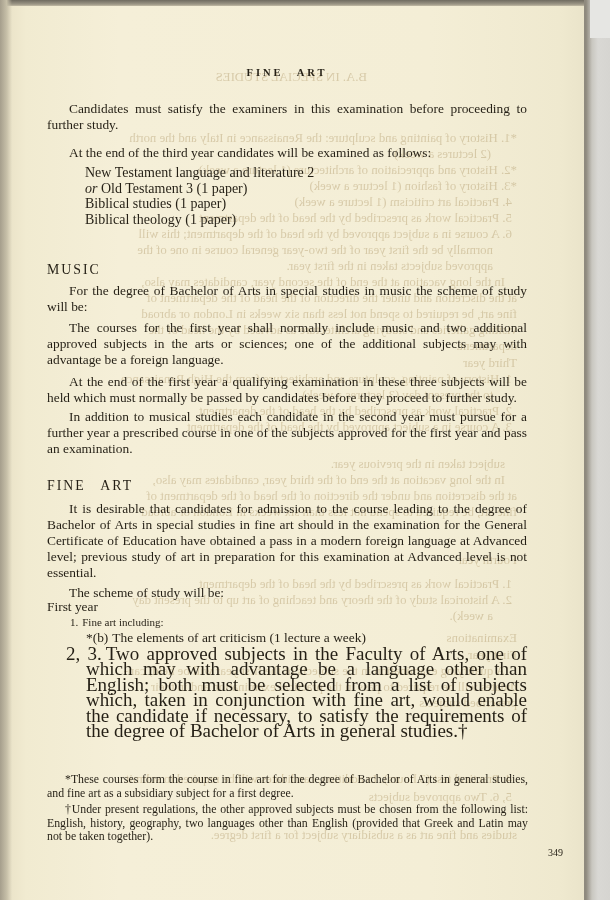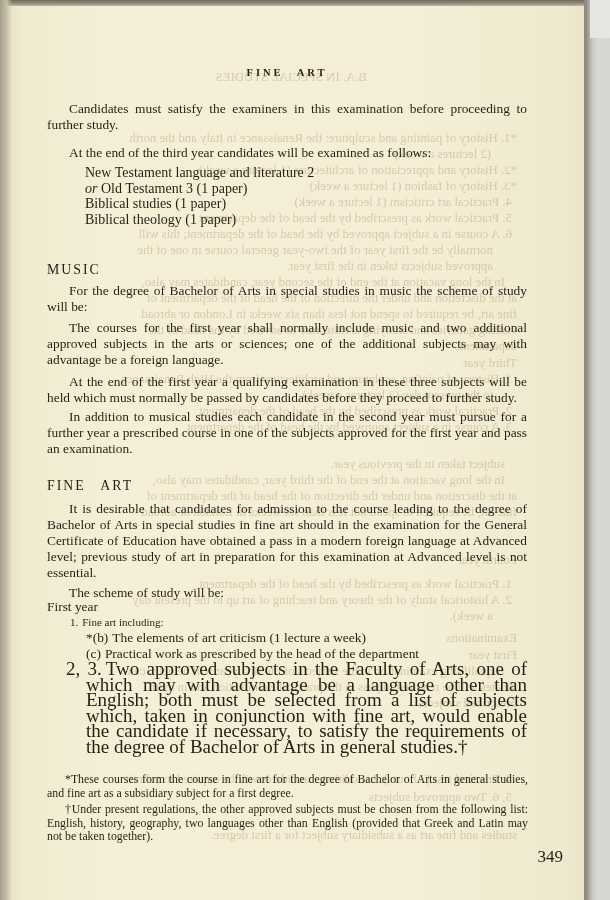--- a/index.html
+++ b/index.html
@@ -63,21 +63,21 @@
   }
   .marker{padding-right:4px;}
 
   .footnotes{position:absolute;top:773px;left:47px;width:481px;}
   .footnote{
     font-size:11.8px;line-height:13.6px;
     text-align:justify;text-align-last:left;text-indent:18px;margin:0;
   }
   .footnote + .footnote{margin-top:3px;}
 
-  .page-number{position:absolute;top:847px;right:47px;font-size:17px;}
+  .page-number{position:absolute;top:847px;right:47px;font-size:10px;}
 </style>
 </head>
 <body>
 
 <div class="page">
 
   <div class="ghost-layer">
       <div class="ghost-line" style="top: 70px; padding-left: 150px;">B.A. IN SPECIAL STUDIES</div>
       <div class="ghost-line" style="top: 131px; padding-left: 0px;">*1. History of painting and sculpture: the Renaissance in Italy and the north</div>
       <div class="ghost-line" style="top: 147px; padding-left: 26px;">(2 lectures a week)</div>
@@ -145,21 +145,20 @@
   <div class="section-heading" style="top:478px;">FINE ART</div>
   <div class="content" style="top:501px;">
     <p class="para">It is desirable that candidates for admission to the course leading to the degree of Bachelor of Arts in special studies in fine art should in the examination for the General Certificate of Education have obtained a pass in a modern foreign language at Advanced level; previous study of art in preparation for this examination at Advanced level is not essential.</p>
     <p class="para" style="margin-top:4px;">The scheme of study will be:</p>
   </div>
 
   <div class="content" style="top:599px;">
     <div class="fy-label">First year</div>
     <div class="num-item"><span class="marker">1.</span><span>Fine art including:</span></div>
     <div class="sub-item"><span class="marker">*(b)</span><span>The elements of art criticism (1 lecture a week)</span></div>
-    <div class="sub-item"><span class="marker">(c)</span><span>Practical work as prescribed by the head of the department</span></div>
     <div class="hang-item"><span class="marker">2, 3.</span><span>Two approved subjects in the Faculty of Arts, one of which may with advantage be a language other than English; both must be selected from a list of subjects which, taken in conjunction with fine art, would enable the candidate if necessary, to satisfy the requirements of the degree of Bachelor of Arts in general studies.†</span></div>
   </div>
 
   <div class="footnotes">
     <p class="footnote">*These courses form the course in fine art for the degree of Bachelor of Arts in general studies, and fine art as a subsidiary subject for a first degree.</p>
     <p class="footnote">†Under present regulations, the other approved subjects must be chosen from the following list: English, history, geography, two languages other than English (provided that Greek and Latin may not be taken together).</p>
   </div>
 
   <div class="page-number">349</div>
 

